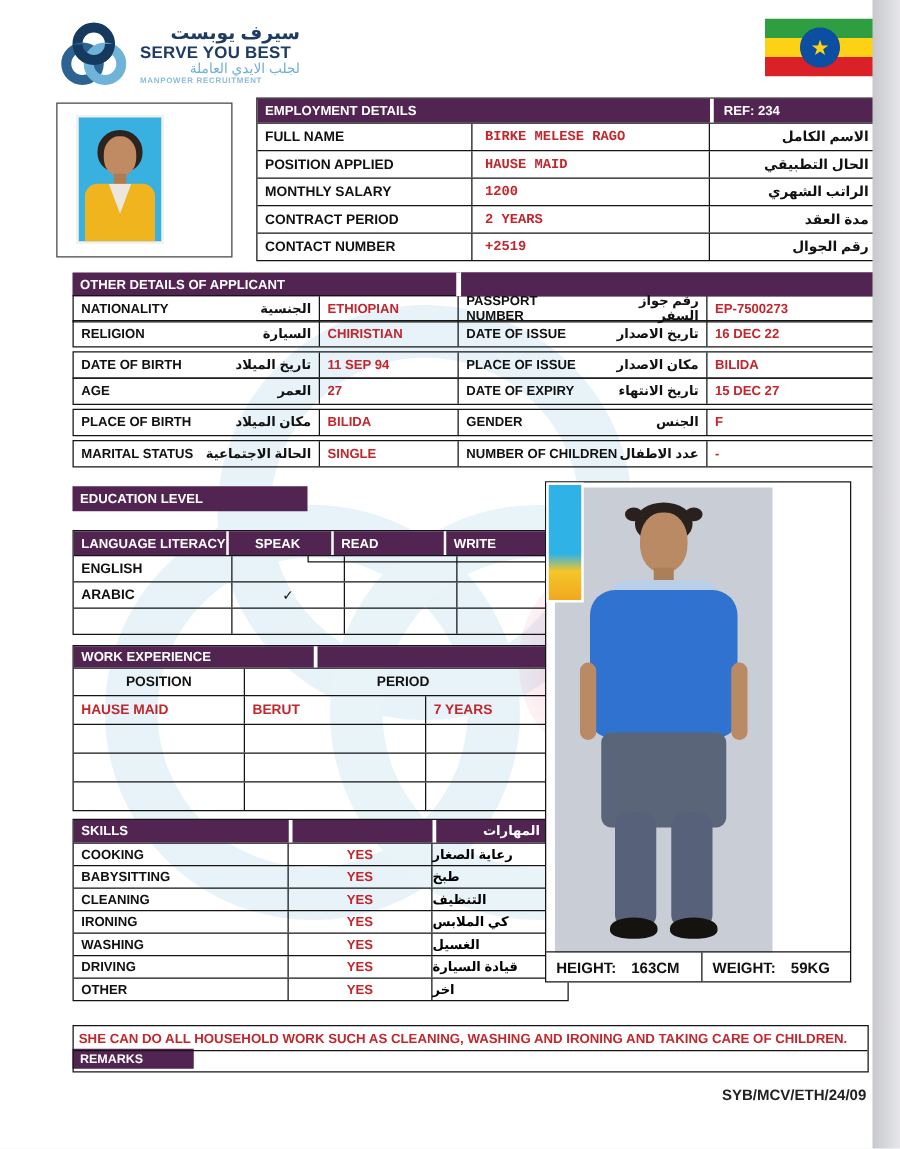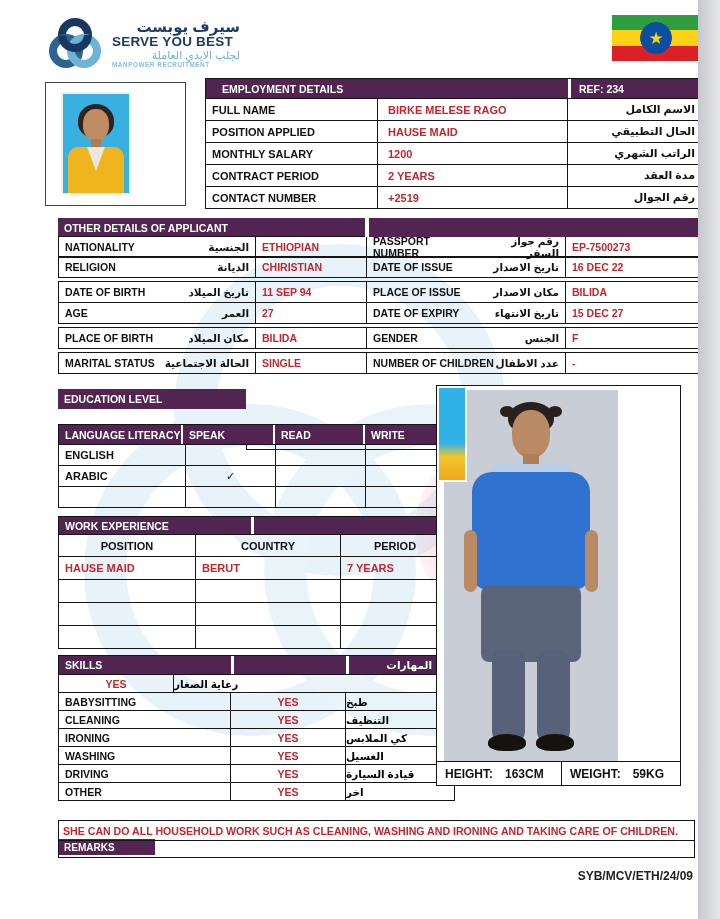--- a/index.html
+++ b/index.html
@@ -22,26 +22,26 @@
     background:linear-gradient(to bottom,#2f9e41 0%,#2f9e41 33.3%,#fcd116 33.3%,#fcd116 66.6%,#da2127 66.6%,#da2127 100%);
     display:flex; align-items:center; justify-content:center; }
   .flag-circle { width:32px; height:32px; border-radius:50%; background:#0b4ea2; border:1px solid #0b4ea2;
     display:flex; align-items:center; justify-content:center; color:#fcd116; font-size:17px; line-height:1; }
   
   .purple { background:#522451; color:#ffffff; font-weight:bold; }
   .red { color:#c1272d; }
   
   .emp { position:absolute; left:205px; top:78px; width:500px; border:1.6px solid #141414; }
   .emp-head { display:flex; height:19px; font-size:10.5px; align-items:center; }
-  .emp-head .h1 { width:362px; padding-left:16px; }
+  .emp-head .h1 { width:362px; padding-left:6px; }
   .emp-head .sep { width:3px; height:100%; background:#fff; }
   .emp-head .h2 { flex:1; padding-left:8px; }
   .emp-row { display:flex; height:22px; border-top:1.4px solid #141414; align-items:center; font-size:11px; background:transparent; }
   .emp-row .c1 { width:172px; padding-left:6px; font-weight:bold; color:#111; align-self:stretch; display:flex; align-items:center; border-right:1.4px solid #141414; }
-  .emp-row .c2 { width:190px; padding-left:10px; font-weight:bold; align-self:stretch; display:flex; align-items:center; border-right:1.4px solid #141414; }
+  .emp-row .c2 { width:190px; padding-left:10px; font-weight:bold; align-self:stretch; display:flex; align-items:center; border-right:1.4px solid #141414;font-family:Liberation Mono, monospace; }
   .emp-row .c3 { flex:1; padding-right:9px; text-align:right; font-weight:bold; color:#111; }
   
   .photo-box-sm { position:absolute; left:45px; top:82px; width:141px; height:124px; border:1.2px solid #444; background:#fff; }
   .sm-photo { position:absolute; left:17px; top:11px; width:66px; height:99px; background:#38b1e0; overflow:hidden; box-shadow:0 0 0 2px #f2f0ec; }
   .sm-hair { position:absolute; left:15px; top:10px; width:36px; height:34px; background:#2d241f; border-radius:50% 50% 45% 45%; }
   .sm-face { position:absolute; left:20px; top:15px; width:26px; height:32px; background:#c08a62; border-radius:46%; }
   .sm-neck { position:absolute; left:28px; top:45px; width:10px; height:10px; background:#b07c55; }
   .sm-jacket { position:absolute; left:5px; top:53px; width:56px; height:46px; background:#f0b41e; border-radius:10px 10px 0 0; }
   .sm-shirt { position:absolute; left:24px; top:53px; width:18px; height:24px; background:#ece6dd; clip-path:polygon(0 0,100% 0,50% 100%); }
   
@@ -59,21 +59,21 @@
   .od-row .v2 { flex:1; display:flex; align-items:center; padding-left:6px; font-weight:bold; }
   .ar { font-weight:bold; }
   
   .edu { position:absolute; left:58px; top:388px; display:flex; }
   .edu-bar { width:188px; height:20px; margin-top:1px; font-size:10.5px; display:flex; align-items:center; padding-left:6px; }
   .edu-val { width:204px; height:22px; border:1.4px solid #141414; background:transparent; font-size:11px; font-weight:bold; display:flex; align-items:center; padding-left:12px; color:#111;margin-top:40px; }
   
   .lang { position:absolute; left:58px; top:424px; width:392px; border:1.4px solid #141414; }
   .lang-head { display:flex; height:19px; font-size:10.5px; }
   .lang-head div { display:flex; align-items:center; padding-left:6px; border-right:2px solid #fff; }
-  .lang-head .w1 { width:124px; } .lang-head .w2 { width:92px; } .lang-head .w3 { width:90px; } .lang-head .w4 { flex:1; border-right:none; }
+  .lang-head .w1 { width:124px; } .lang-head .w2 { width:69px;margin-left:15px; } .lang-head .w3 { width:90px; } .lang-head .w4 { flex:1; border-right:none; }
   .lang-row { display:flex; height:21px; border-top:1.3px solid #141414; font-size:11px; }
   .lang-row div { display:flex; align-items:center; border-right:1.3px solid #141414; }
   .lang-row .w1 { width:127px; padding-left:6px; font-weight:bold; color:#111; }
   .lang-row .w2 { width:90px; justify-content:center; color:#111; }
   .lang-row .w3 { width:90px; } .lang-row .w4 { flex:1; border-right:none; }
   
   .work { position:absolute; left:58px; top:516px; width:392px; border:1.4px solid #141414; }
   .work-bar { position:relative; height:17px; font-size:10.5px; display:flex; align-items:center; padding-left:6px; }
   .work-bar .sep { position:absolute; left:192px; top:0; width:3px; height:100%; background:#fff; }
   .work-cols { display:flex; height:22px; border-top:1.4px solid #141414; font-size:11px; font-weight:bold; color:#111; }
@@ -211,21 +211,21 @@
       <div class="v1 red">ETHIOPIAN</div>
       <div class="lab l2">
           <span>PASSPORT NUMBER</span>
           <span class="ar" dir="rtl">رقم جواز السفر</span>
         </div>
       <div class="v2 red">EP-7500273</div>
     </div>
     <div class="od-row">
       <div class="lab l1">
           <span>RELIGION</span>
-          <span class="ar" dir="rtl">الديانة</span>
+          <span class="ar" dir="rtl">السيارة</span>
         </div>
       <div class="v1 red">CHIRISTIAN</div>
       <div class="lab l2">
           <span>DATE OF ISSUE</span>
           <span class="ar" dir="rtl">تاريخ الاصدار</span>
         </div>
       <div class="v2 red">16  DEC  22</div>
     </div>
     <div class="od-row gap">
       <div class="lab l1">
@@ -309,21 +309,20 @@
     </div>
   </div>
 
   <div class="work">
     <div class="work-bar purple">
       <span>WORK EXPERIENCE</span>
       <div class="sep"></div>
     </div>
     <div class="work-cols">
       <div class="wc1">POSITION</div>
-      <div class="wc2">COUNTRY</div>
       <div class="wc3">PERIOD</div>
     </div>
     <div class="work-row red">
       <div class="wc1">HAUSE MAID</div>
       <div class="wc2">BERUT</div>
       <div class="wc3">7 YEARS</div>
     </div>
     <div class="work-row">
       <div class="wc1"></div>
       <div class="wc2"></div>
@@ -342,20 +341,21 @@
   </div>
 
   <div class="skills">
     <div class="sk-head purple">
       <div class="s1">SKILLS</div>
       <div class="s3 ar" dir="rtl">المهارات</div>
       <div class="sep" style="left:172px;"></div>
       <div class="sep" style="left:287px;"></div>
     </div>
     <div class="sk-row">
+      <div class="s1">COOKING</div>
       <div class="s2 red">YES</div>
       <div class="s3 ar" dir="rtl">رعاية الصغار</div>
     </div>
     <div class="sk-row">
       <div class="s1">BABYSITTING</div>
       <div class="s2 red">YES</div>
       <div class="s3 ar" dir="rtl">طبخ</div>
     </div>
     <div class="sk-row">
       <div class="s1">CLEANING</div>

